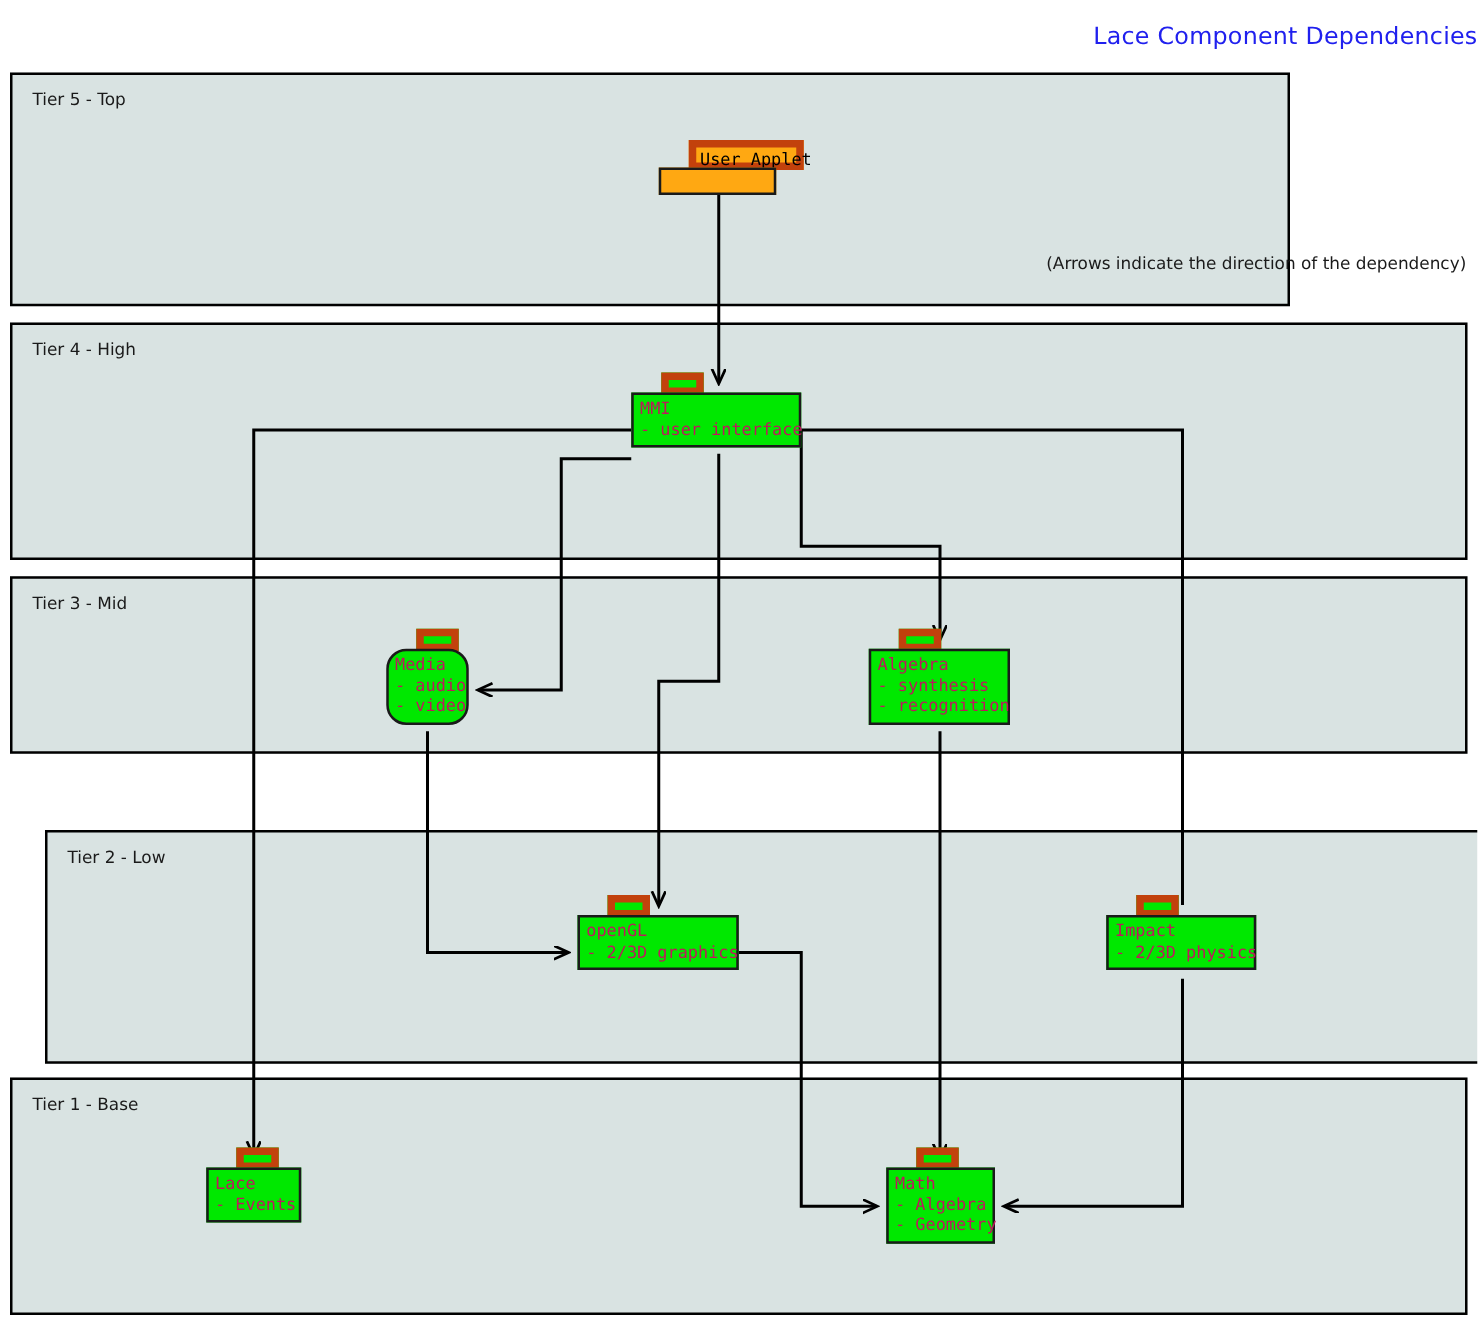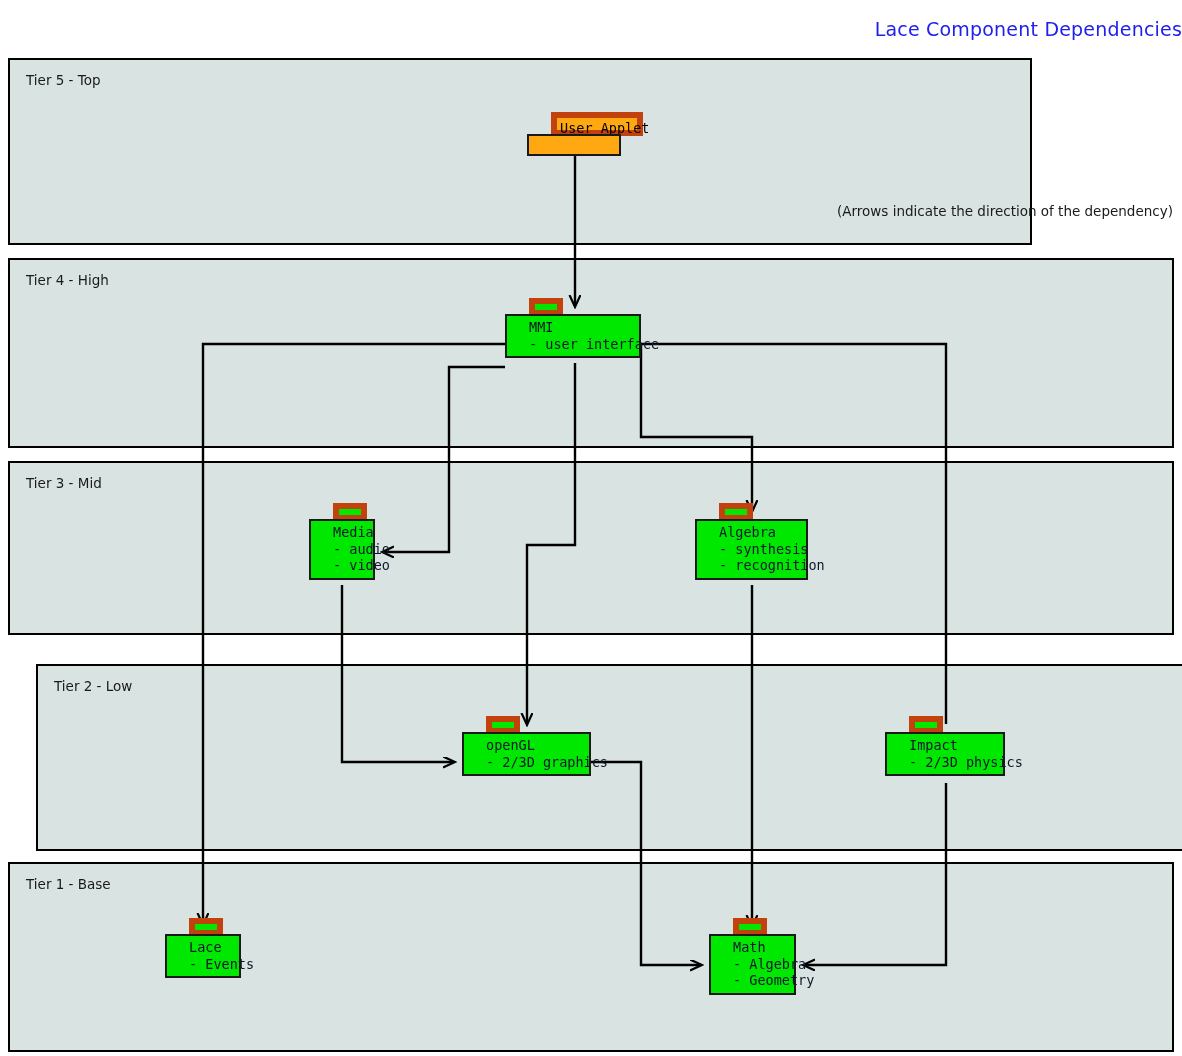--- a/index.html
+++ b/index.html
@@ -63,25 +63,25 @@
     border: 6px solid #c2410c;
     box-sizing: border-box;
     margin-left: 24px;
   }
   .node .body {
     position: absolute;
     left: 0;
     top: 16px;
     border: 2px solid #1a1a1a;
     box-sizing: border-box;
-    padding: 3px 5px 4px 22px;
+    padding: 3px 5px 4px 5px;
     font-family: "DejaVu Sans Mono", monospace;
     font-size: 13.5px;
     line-height: 16.5px;
-    color: #0f172a;
+    color: #be185d;
     white-space: pre;
   }
   .node.green .tab, .node.green .body { background: #00e800; }
   .node.orange .tab, .node.orange .body { background: #ffa812; }
 
   
   .node.applet .tab {
     width: 92px;
     height: 24px;
     font-family: "DejaVu Sans Mono", monospace;
@@ -113,21 +113,21 @@
 
   <div class="tier" style="left:8px; top:58px; width:1024px; height:187px;">
     <div class="tier-label">Tier 5 - Top</div>
     <div class="note" style="left:827px; top:143px;text-align:right;">(Arrows indicate the direction of the dependency)</div>
   </div>
 
   <div class="tier" style="left:8px; top:258px; width:1166px; height:190px;">
     <div class="tier-label">Tier 4 - High</div>
   </div>
 
-  <div class="tier" style="left:8px; top:461px; width:1166px; height:174px;">
+  <div class="tier" style="left:8px; top:461px; width:1166px; height:142px;">
     <div class="tier-label">Tier 3 - Mid</div>
   </div>
 
   <div class="tier" style="left:8px; top:664px; width:1166px; height:187px;margin-left:28px;">
     <div class="tier-label">Tier 2 - Low</div>
   </div>
 
   <div class="tier" style="left:8px; top:862px; width:1166px; height:190px;">
     <div class="tier-label">Tier 1 - Base</div>
   </div>
@@ -168,21 +168,21 @@
   </div>
 
   <div class="node green" style="left:505px; top:298px;">
     <div class="tab"></div>
     <div class="body" style="width:136px;"><span>MMI</span>
 <span>- user interface</span></div>
   </div>
 
   <div class="node green" style="left:309px; top:503px;">
     <div class="tab"></div>
-    <div class="body" style="width:66px;"><span>Media</span>
+    <div class="body" style="width:66px;border-radius:16px;"><span>Media</span>
 <span>- audio</span>
 <span>- video</span></div>
   </div>
 
   <div class="node green" style="left:695px; top:503px;">
     <div class="tab"></div>
     <div class="body" style="width:113px;"><span>Algebra</span>
 <span>- synthesis</span>
 <span>- recognition</span></div>
   </div>

